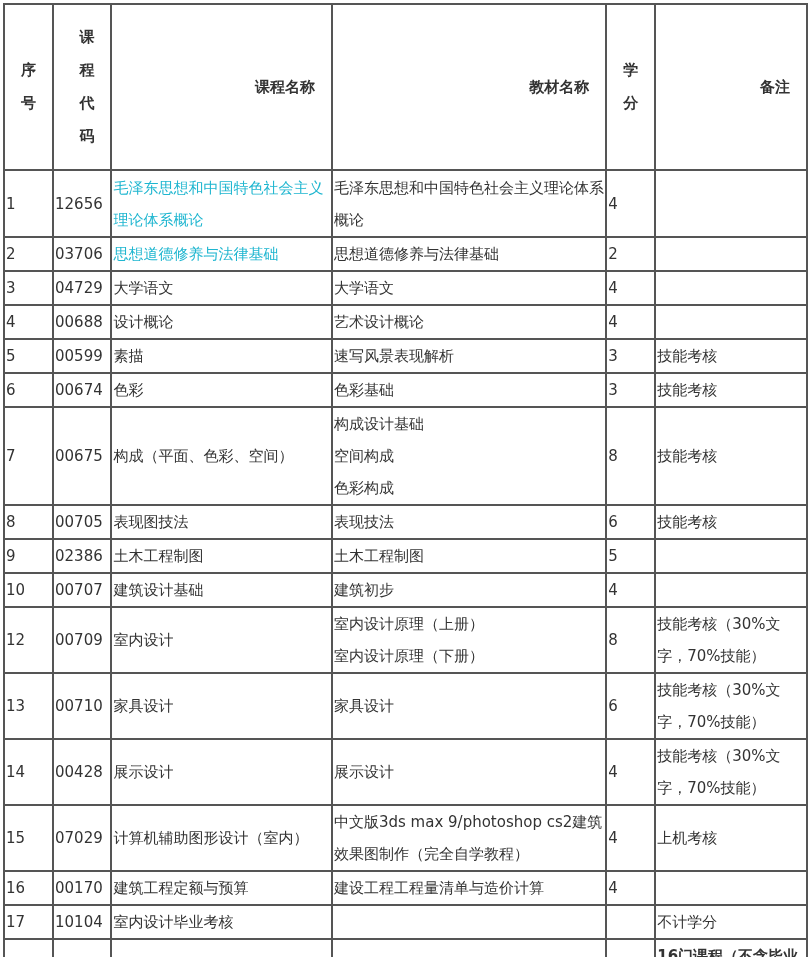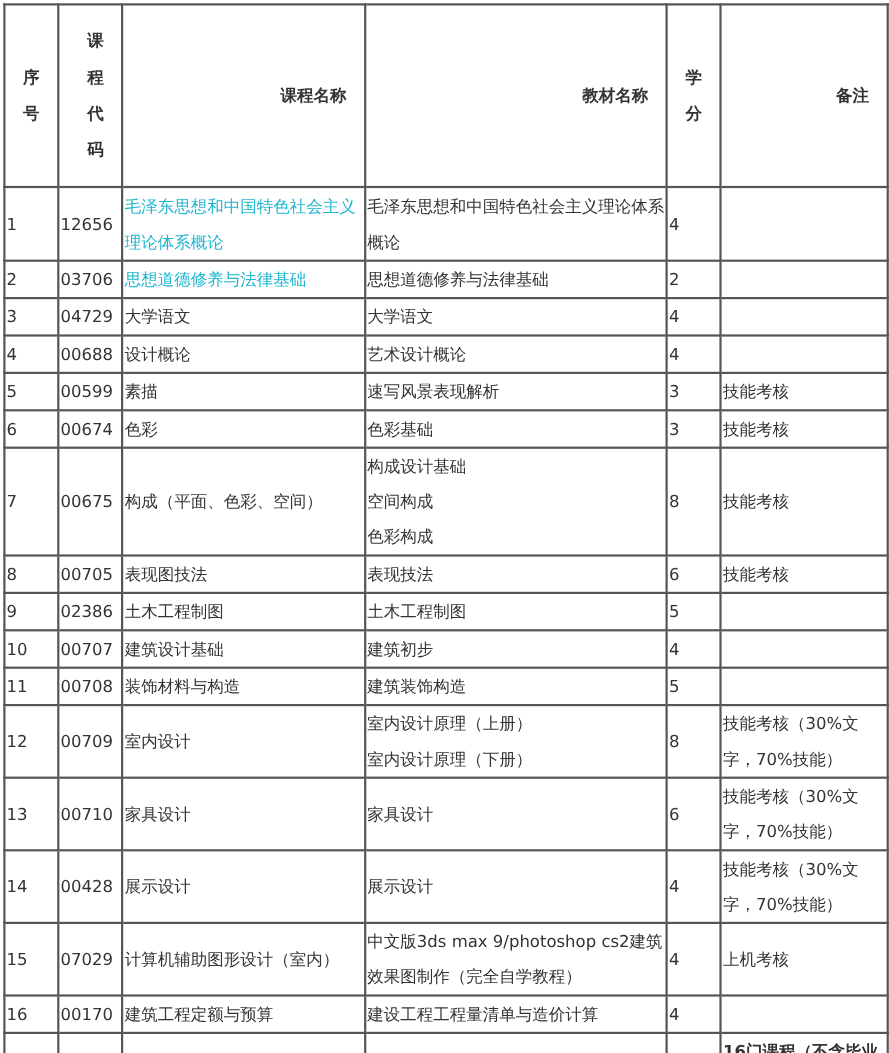--- a/index.html
+++ b/index.html
@@ -162,30 +162,20 @@
         <td>10</td>
         <td>00707</td>
         <td>建筑设计基础</td>
         <td>
             <span class="line">建筑初步</span>
           </td>
         <td>4</td>
         <td></td>
       </tr>
 
-      <tr style="height:34px">
-        <td>11</td>
-        <td>00708</td>
-        <td>装饰材料与构造</td>
-        <td>
-            <span class="line">建筑装饰构造</span>
-          </td>
-        <td>5</td>
-        <td></td>
-      </tr>
 
       <tr style="height:66px">
         <td>12</td>
         <td>00709</td>
         <td>室内设计</td>
         <td>
           <span class="line">室内设计原理（上册）</span>
           <span class="line">室内设计原理（下册）</span>
         </td>
         <td>8</td>
@@ -229,20 +219,30 @@
         <td>16</td>
         <td>00170</td>
         <td>建筑工程定额与预算</td>
         <td>
             <span class="line">建设工程工程量清单与造价计算</span>
           </td>
         <td>4</td>
         <td></td>
       </tr>
 
+      <tr style="height:34px">
+        <td>17</td>
+        <td>10104</td>
+        <td>室内设计毕业考核</td>
+        <td>
+            <span class="line"></span>
+          </td>
+        <td></td>
+        <td>不计学分</td>
+      </tr>
 
       <tr style="height:65px">
         <td class="total-label">合计</td>
         <td></td>
         <td></td>
         <td></td>
         <td class="bold">74</td>
         <td class="bold">16门课程（不含毕业设计）</td>
       </tr>
     </tbody>

